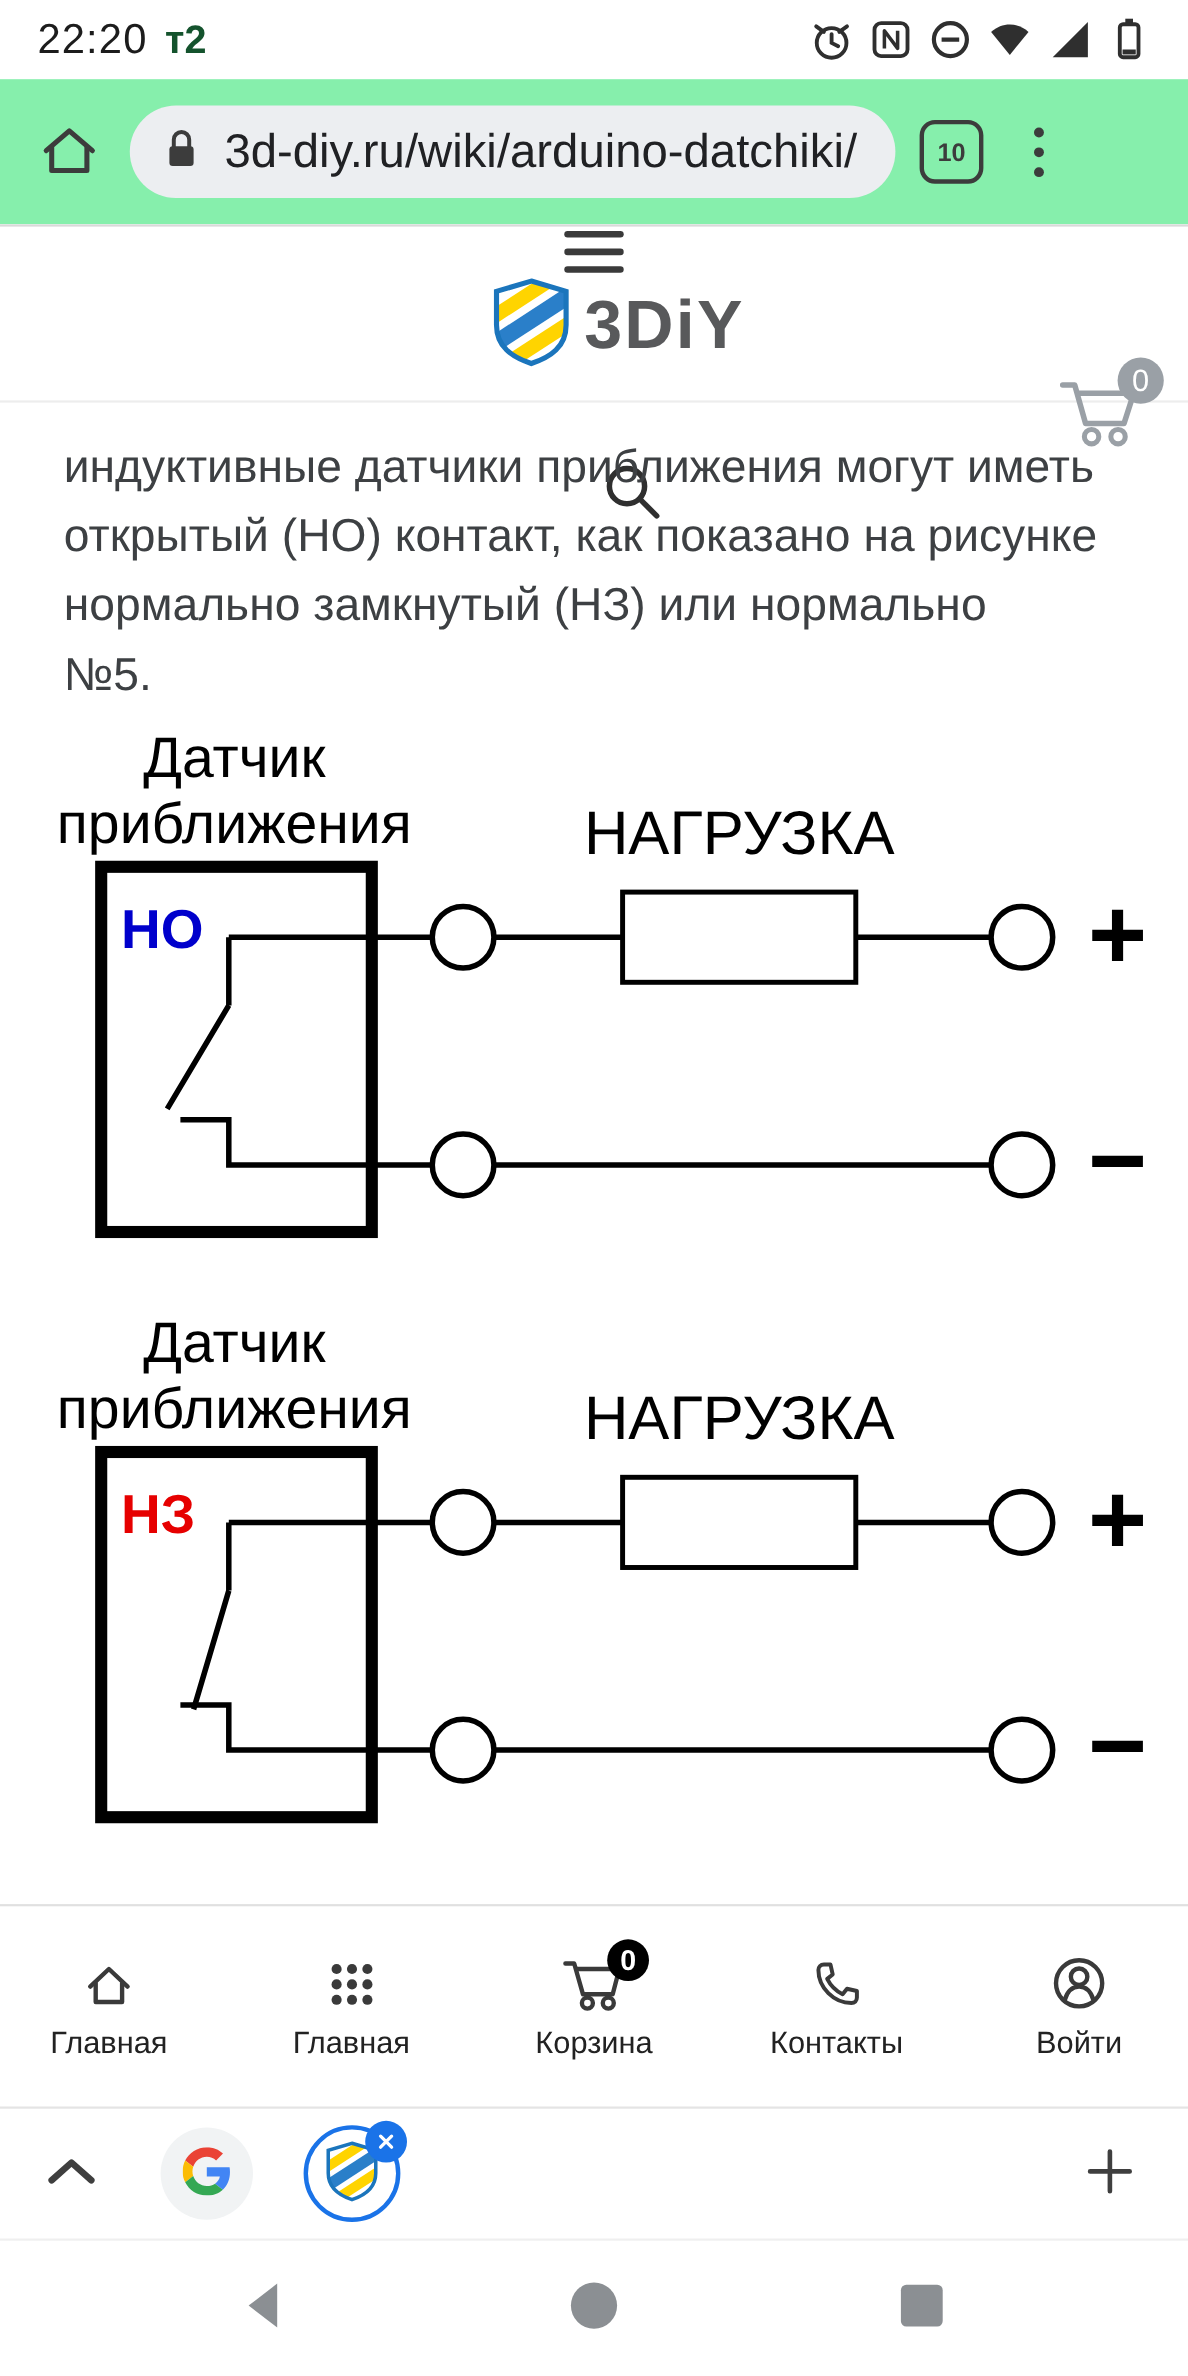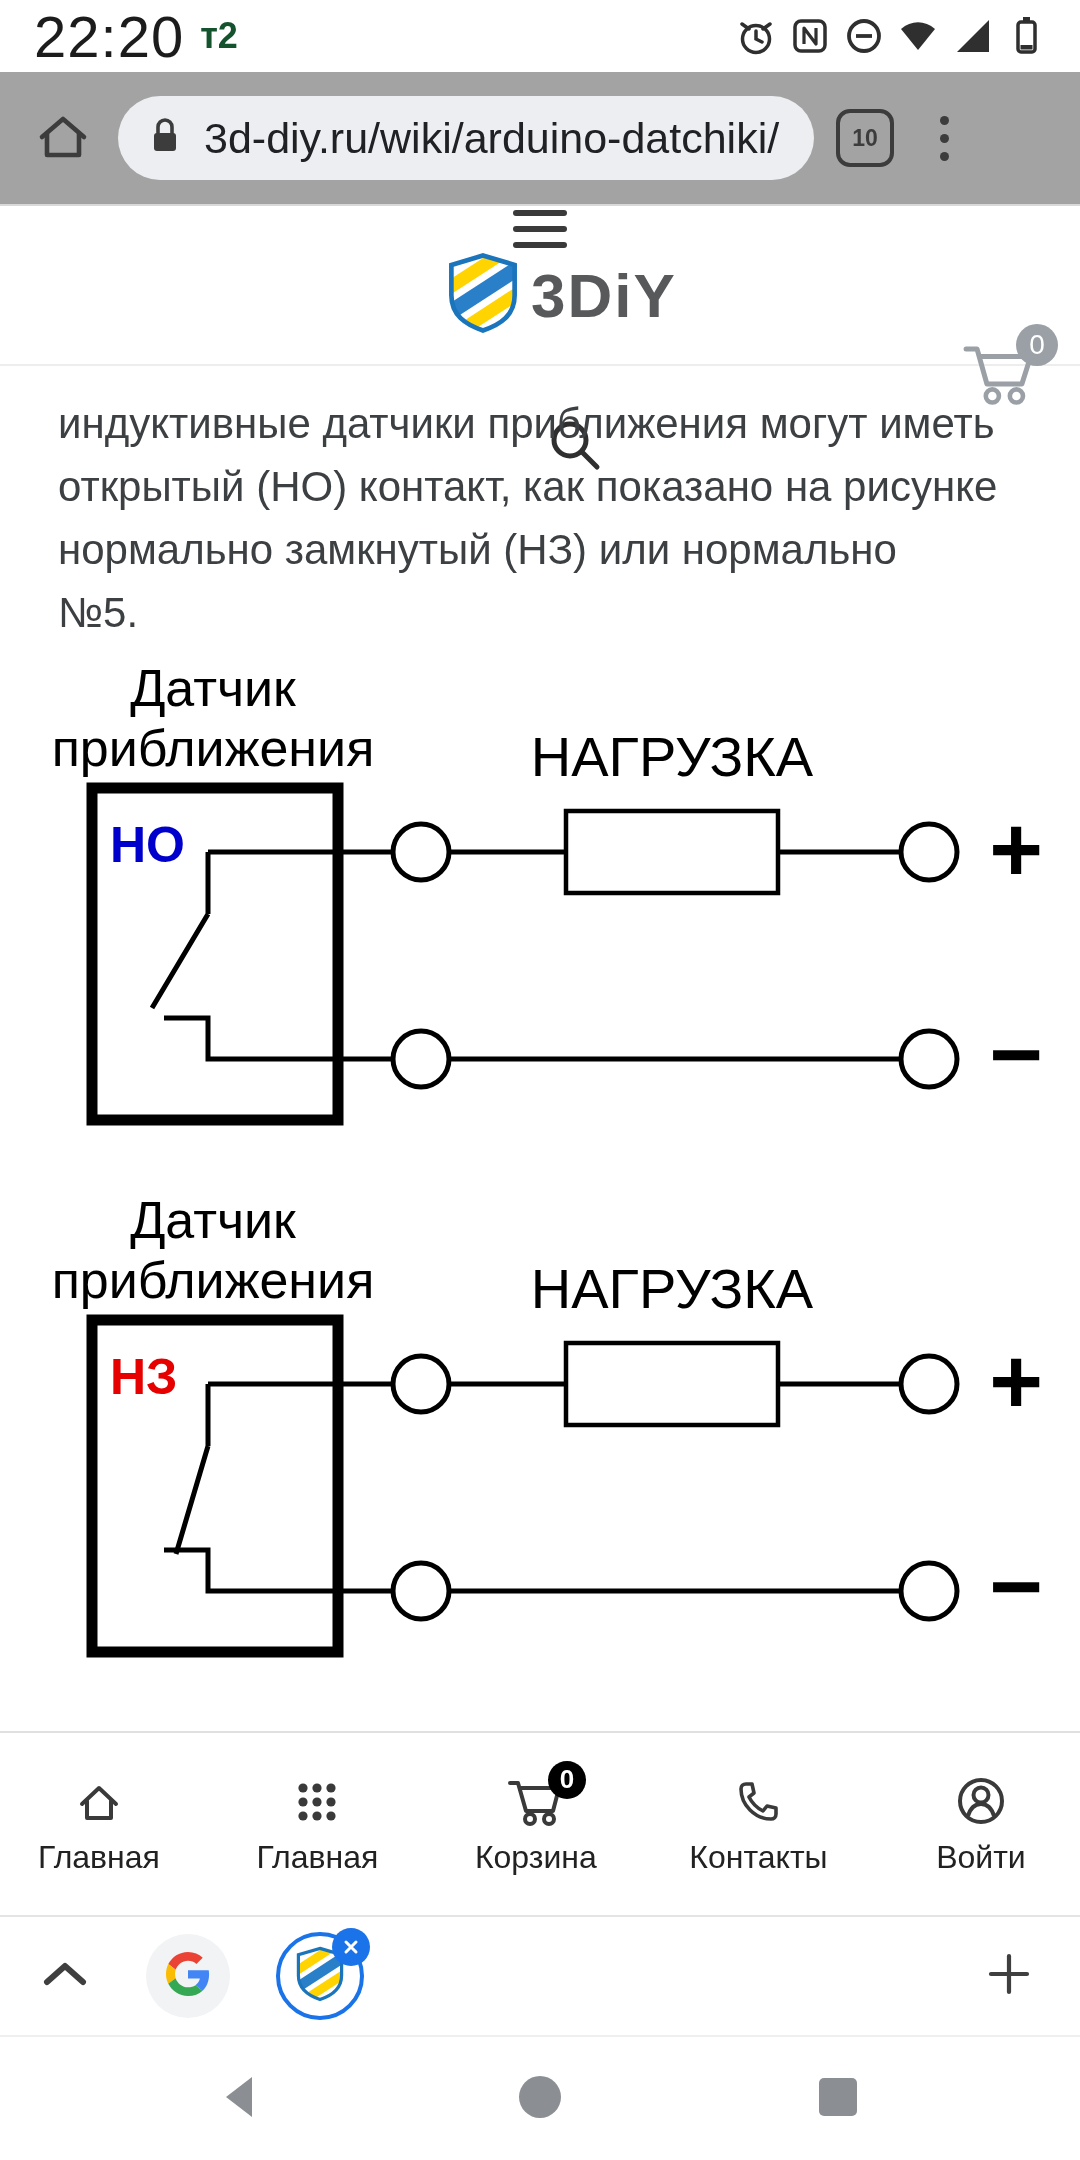--- a/index.html
+++ b/index.html
@@ -6,28 +6,28 @@
   html,body { margin:0; padding:0; }
   body {
     width:1080px; height:2160px; position:relative; overflow:hidden;
     background:#ffffff; font-family:"Liberation Sans", sans-serif; color:#1f1f1f;
   }
   .abs { position:absolute; }
 
   
   .status-bar { top:0; left:0; width:1080px; height:72px; display:flex; align-items:center;
                 padding:0 34px; background:#fff; }
-  .time { font-size:58px; color:#1c1c1c; letter-spacing:1px; }
+  .time { font-size:38px; color:#1c1c1c; letter-spacing:1px; }
   .carrier { margin-left:16px; font-size:36px; font-weight:700; color:#14532d; }
   .status-icons { margin-left:auto; display:flex; align-items:center; gap:14px; }
   .status-icons svg { display:block; }
 
   
   .addr-bar { top:72px; left:0; width:1080px; height:132px; display:flex; align-items:center;
-              padding:0 34px; background:#a3a3a3; }
+              padding:0 34px; background:#86efac; }
   .url-pill { width:696px; height:84px; background:#eceef1; border-radius:42px;
               display:flex; align-items:center; padding:0 30px; margin-left:26px; }
   .url-text { font-size:43px; color:#202124; margin-left:22px; white-space:nowrap; }
   .tab-box { width:58px; height:58px; border:4px solid #3c3c3c; border-radius:14px;
              display:flex; align-items:center; justify-content:center;
              font-size:23px; font-weight:700; color:#3c3c3c; margin-left:22px; }
   .menu-dots { margin-left:40px; display:flex; flex-direction:column; gap:9px; padding:6px; }
   .menu-dots i { width:9px; height:9px; border-radius:50%; background:#3c3c3c; }
 
   
@@ -57,21 +57,21 @@
   .wire { stroke:#000; stroke-width:5; fill:none; }
   .node { stroke:#000; stroke-width:5; fill:#fff; }
 
   
   .bottom-nav { top:1731px; left:0; width:1080px; height:184px; background:#fff;
                 border-top:2px solid #e0e0e0; display:flex; justify-content:space-between;
                 padding:0 34px; }
   .nav-item { display:flex; flex-direction:column; align-items:center; justify-content:center;
               gap:12px; min-width:130px; }
   .nav-icon { height:54px; display:flex; align-items:flex-end; position:relative; }
-  .nav-label { font-size:32px; color:#222; }
+  .nav-label { font-size:28px; color:#222; }
   .nav-badge { position:absolute; top:-12px; right:-20px; width:38px; height:38px;
                border-radius:50%; background:#000; color:#fff; font-size:26px; font-weight:700;
                display:flex; align-items:center; justify-content:center; }
 
   
   .chrome-bar { top:1915px; left:0; width:1080px; height:120px; background:#fff;
                 border-top:2px solid #e4e4e4; display:flex; align-items:center; padding:0 42px; }
   .g-circle { width:84px; height:84px; border-radius:50%; background:#f1f3f4; margin-left:58px;
               display:flex; align-items:center; justify-content:center; }
   .tab-circle { width:88px; height:88px; border-radius:50%; border:4px solid #1a73e8; background:#fff;

